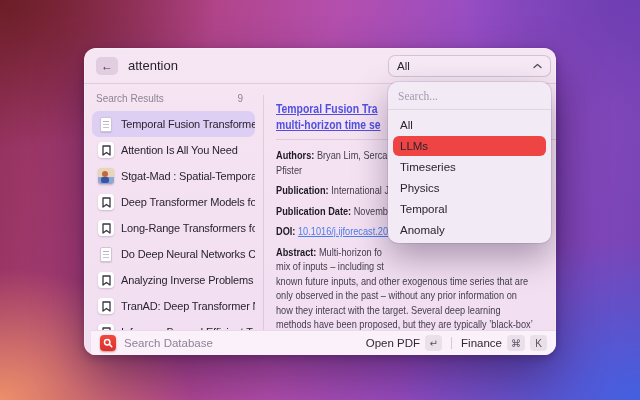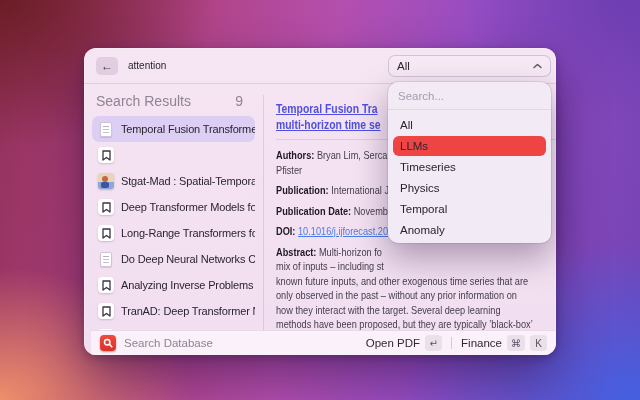--- a/index.html
+++ b/index.html
@@ -19,30 +19,30 @@
     border-radius:12px; overflow:hidden;
     background:linear-gradient(180deg,#f6e5f3 0%,#f3e0f1 60%,#f1def0 100%);
     box-shadow:0 22px 50px rgba(28,6,48,.45), 0 3px 10px rgba(28,6,48,.28), inset 0 0 0 1px rgba(255,255,255,.28);
   }
 
   
   .hdr{ position:absolute; left:0; top:0; right:0; height:36px; display:flex; align-items:center;
     padding:0 12px; border-bottom:1px solid rgba(62,30,72,.12); }
   .back{ width:22px; height:18px; border-radius:5px; background:rgba(80,40,90,.12);
     display:flex; align-items:center; justify-content:center; font-size:12px; color:#3a3442; cursor:pointer; }
-  .hdr-title{ margin-left:10px; font-size:10px; color:#241f2a; }
+  .hdr-title{ margin-left:10px; font-size:13px; color:#241f2a; }
 
   .trigger{ position:absolute; left:304px; top:7px; width:163px; height:22px; border-radius:7px;
     border:1px solid rgba(70,40,85,.2); background:rgba(255,255,255,.18);
     display:flex; align-items:center; padding:0 8px; font-size:11.5px; color:#2c2633; cursor:pointer; }
   .trigger .chev{ margin-left:auto; display:flex; }
 
   
   .side{ position:absolute; left:0; top:36px; width:179px; bottom:25px; padding:6px 8px; overflow:hidden; }
-  .sect{ display:flex; align-items:flex-end; padding:3px 4px 7px; font-size:14px; color:#8e8494; }
+  .sect{ display:flex; align-items:flex-end; padding:3px 4px 7px; font-size:10px; color:#8e8494; }
   .sect .cnt{ margin-left:auto; margin-right:8px; }
   .row{ height:26px; border-radius:7px; display:flex; align-items:center; gap:7px; padding:0 6px;
     font-size:11px; letter-spacing:-.15px; color:#2a2430; white-space:nowrap; overflow:hidden; cursor:pointer; }
   .row.sel{ background:#ddcef3; }
   .ic{ flex:0 0 16px; width:16px; height:16px; display:flex; align-items:center; justify-content:center; }
   .ic-page{ width:12px; height:15px; background:#fff; border:1px solid #cfc4d6; border-radius:2px;
     box-shadow:0 1px 1px rgba(60,30,70,.15); position:relative; }
   .ic-page::before{ content:""; position:absolute; left:2px; right:2px; top:3px; height:1.5px; background:#b9aec4;
     box-shadow:0 3px 0 #c9bed4, 0 6px 0 #c9bed4; }
   .ic-book{ width:16px; height:16px; background:#fff; border-radius:4px; box-shadow:0 1px 2px rgba(60,30,70,.2);
@@ -61,21 +61,21 @@
   .fld .lnk{ color:#4a7de8; text-decoration:underline; cursor:pointer; }
   .abstract{ font-size:11.5px; line-height:14.6px; color:#443d4e; white-space:pre; }
 
   
   .panel{ position:absolute; left:388px; top:82px; width:163px; height:161px; z-index:20;
     background:#f2eaf5; border-radius:10px; overflow:hidden;
     box-shadow:0 14px 34px rgba(28,8,50,.35), 0 0 0 1px rgba(70,40,90,.1); }
   .psearch{ height:28px; display:flex; align-items:center; padding:0 10px;
     border-bottom:1px solid rgba(70,40,90,.1); }
   .psearch input{ width:100%; border:none; outline:none; background:transparent;
-    font-family:Liberation Sans, sans-serif; font-size:11.5px; color:#2a2431; }
+    font-family:Liberation Serif, serif; font-size:11.5px; color:#2a2431; }
   .psearch input::placeholder{ color:#a59cb0; }
   .pitems{ padding:5px; }
   .pitem{ height:20px; margin-bottom:1px; border-radius:6px; display:flex; align-items:center;
     padding:0 7px; font-size:11.5px; color:#2a2431; cursor:pointer; }
   .pitem.hl{ background:#ef4444; }
 
   
   .foot{ position:absolute; left:7px; right:0; bottom:0; height:25px;
     background:rgba(250,244,250,.88); border-top:1px solid rgba(62,30,72,.1);
     display:flex; align-items:center; padding:0 9px; font-size:11.5px; color:#2f2937; }
@@ -122,20 +122,21 @@
             <span class="ic-page"></span>
           </span>
         <span>Temporal Fusion Transformers f...</span>
       </div>
       <div class="row">
         <span class="ic ic-book">
             <svg width="9" height="11" viewBox="0 0 9 11">
               <path d="M1 1h7v9L4.5 7.4 1 10z" fill="none" stroke="#3a3440" stroke-width="1.3" stroke-linejoin="round"></path>
             </svg>
           </span>
+        <span>Attention Is All You Need</span>
       </div>
       <div class="row">
         <span class="ic">
           <span class="ic-img"><svg width="16" height="16" viewBox="0 0 16 16">
                 <rect width="16" height="16" fill="#e9d6b8"></rect>
                 <rect y="9" width="16" height="7" fill="#8fa7d8"></rect>
                 <circle cx="7" cy="6" r="3" fill="#c06a44"></circle>
                 <rect x="3" y="9" width="8" height="6" rx="2" fill="#3b55a0"></rect>
               </svg></span>
         </span>

